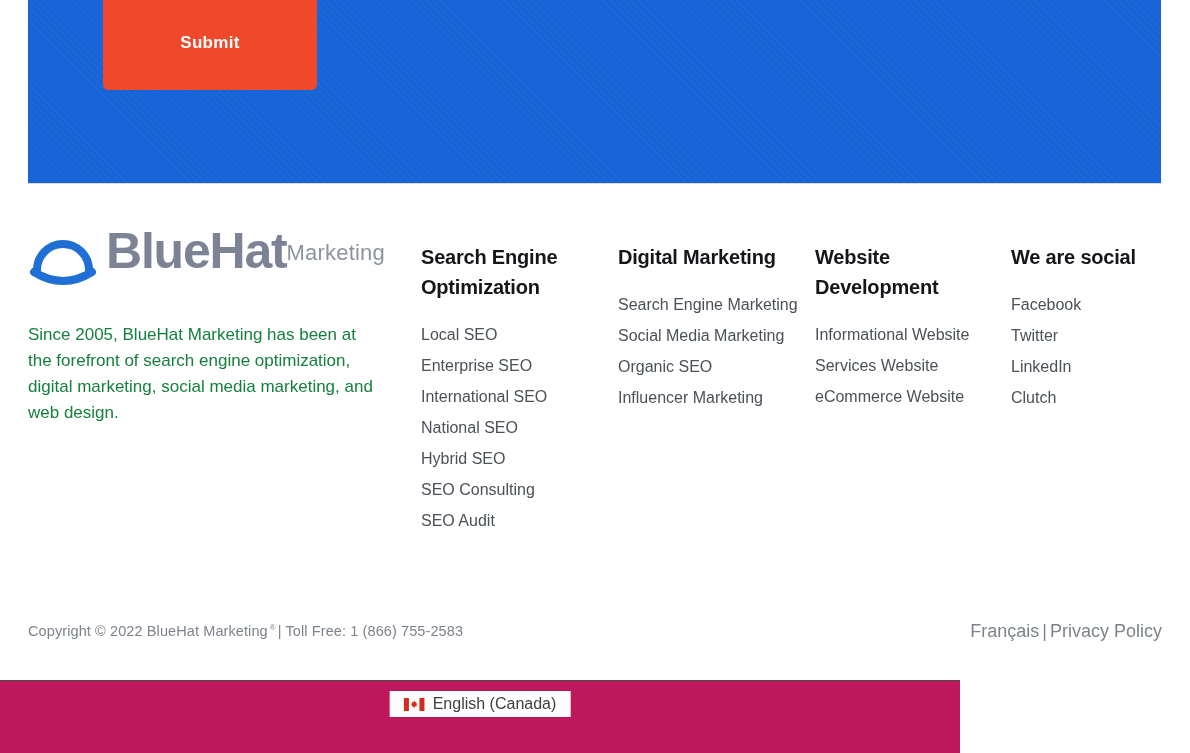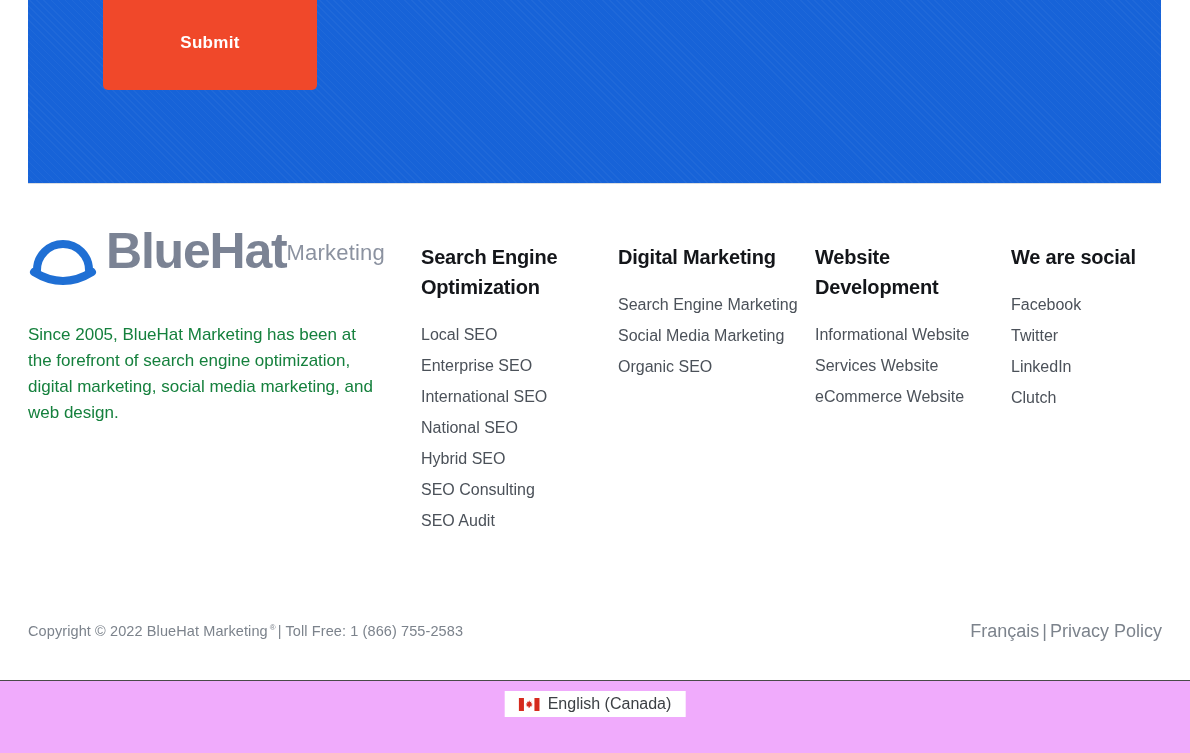--- a/index.html
+++ b/index.html
@@ -197,23 +197,23 @@
     text-decoration: none;
     cursor: pointer;
   }
   .legal-sep { padding: 0 3px; }
 
   
   .bottom-bar {
     position: absolute;
     left: 0;
     top: 680px;
-    width: 1190px;
+    width: 960px;
     height: 73px;
-    background: #f0abfc;
+    background: #be185d;
     border-top: 1px solid #4a4a4a;
   }
 
   .lang-switcher {
     position: absolute;
     left: 50%;
     transform: translateX(-50%);
     top: 10px;
     height: 26px;
     background: #ffffff;
@@ -294,20 +294,23 @@
       <ul class="col-list">
         <li>
             <a class="col-link" href="#">Search Engine Marketing</a>
           </li>
         <li>
             <a class="col-link" href="#">Social Media Marketing</a>
           </li>
         <li>
             <a class="col-link" href="#">Organic SEO</a>
           </li>
+        <li>
+            <a class="col-link" href="#">Influencer Marketing</a>
+          </li>
       </ul>
     </div>
 
     <div class="link-col col-3">
       <h3 class="col-title">Website Development</h3>
       <ul class="col-list">
         <li>
             <a class="col-link" href="#">Informational Website</a>
           </li>
         <li>

